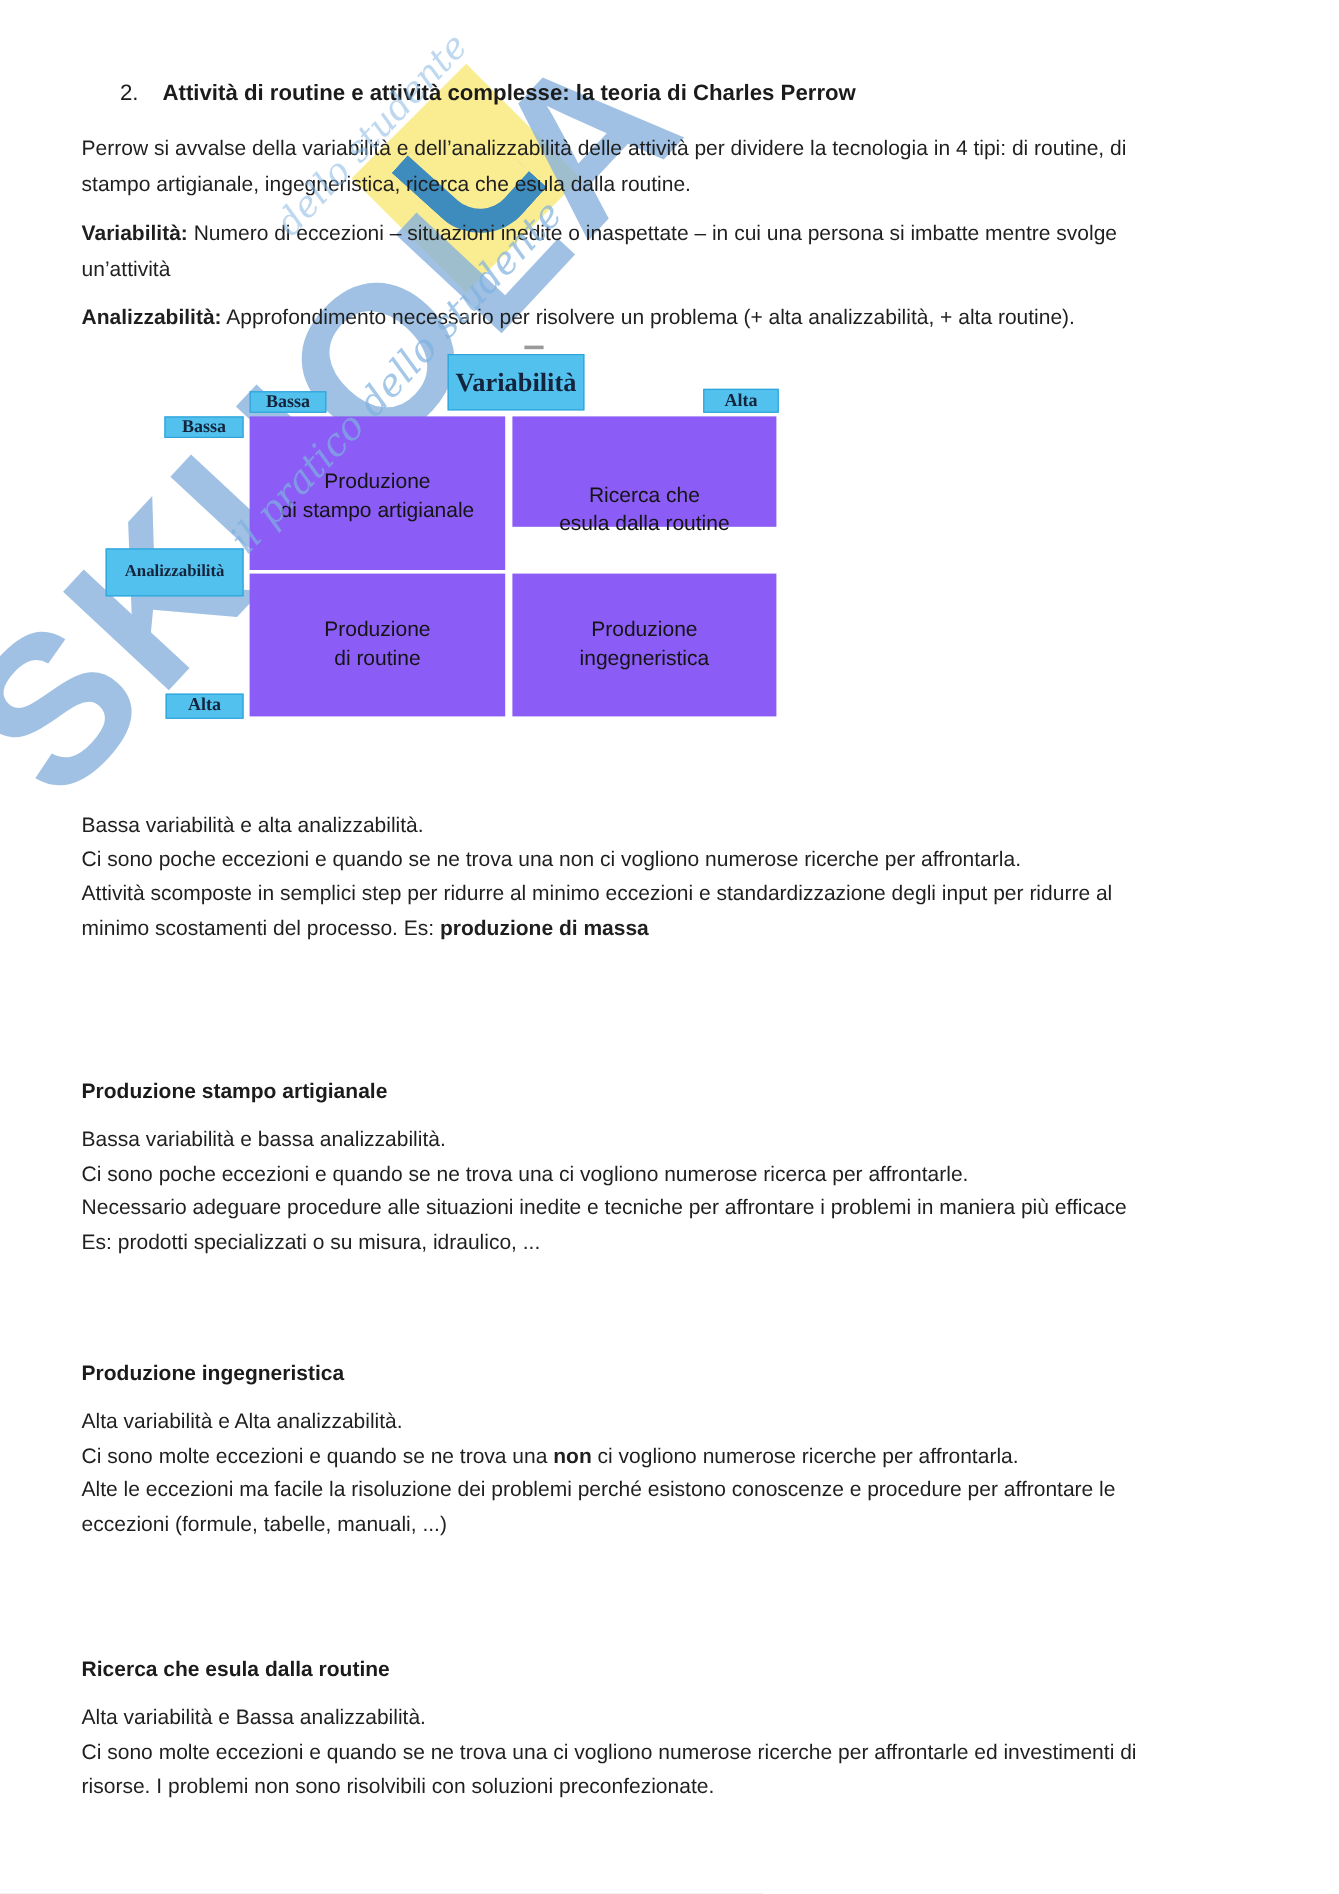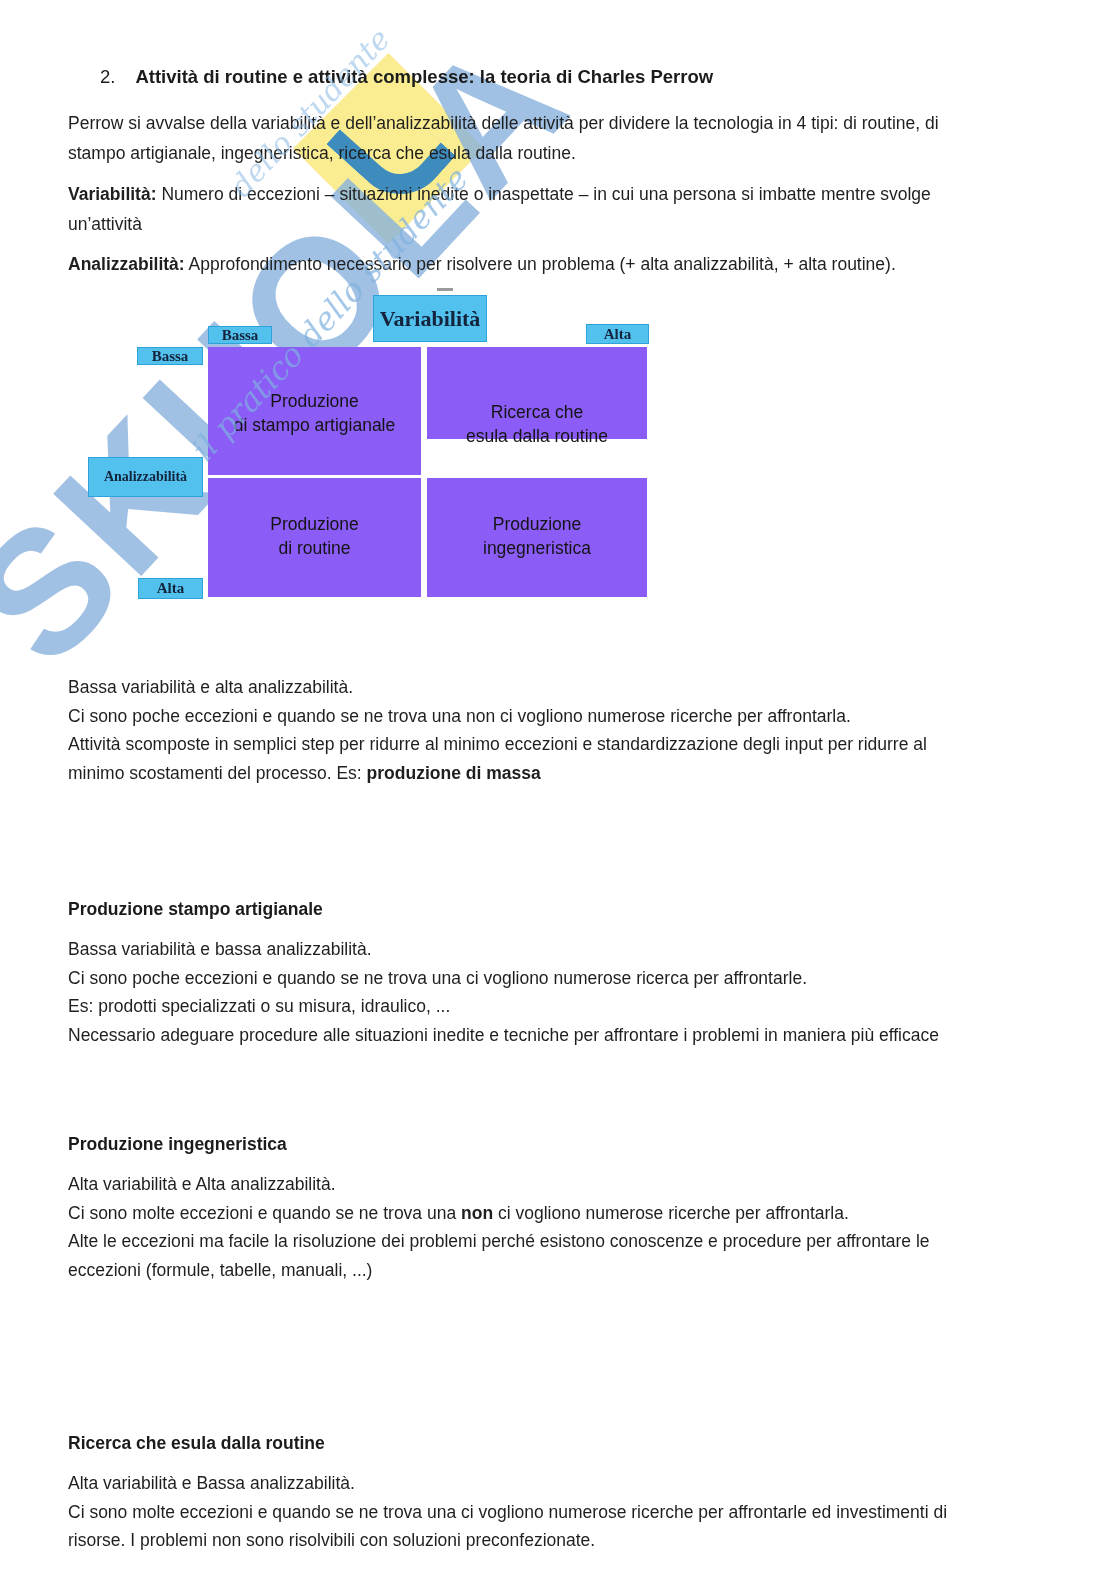--- a/index.html
+++ b/index.html
@@ -146,34 +146,34 @@
             <div class="line"><span>Ci sono poche eccezioni e quando se ne trova una non ci vogliono numerose ricerche per affrontarla.</span></div>
             <div class="line"><span>Attività scomposte in semplici step per ridurre al minimo eccezioni e standardizzazione degli input per ridurre al</span></div>
             <div class="line"><span>minimo scostamenti del processo. Es: </span><span class="seg-b">produzione di massa</span></div>
           </div>
         </div>
         <div class="section" style="top: 898px;">
           <div class="section-heading">Produzione stampo artigianale</div>
           <div class="section-body">
             <div class="line"><span>Bassa variabilità e bassa analizzabilità.</span></div>
             <div class="line"><span>Ci sono poche eccezioni e quando se ne trova una ci vogliono numerose ricerca per affrontarle.</span></div>
+            <div class="line"><span>Necessario adeguare procedure alle situazioni inedite e tecniche per affrontare i problemi in maniera più efficace</span></div>
             <div class="line"><span>Es: prodotti specializzati o su misura, idraulico, ...</span></div>
-            <div class="line"><span>Necessario adeguare procedure alle situazioni inedite e tecniche per affrontare i problemi in maniera più efficace</span></div>
           </div>
         </div>
         <div class="section" style="top: 1133px;">
           <div class="section-heading">Produzione ingegneristica</div>
           <div class="section-body">
             <div class="line"><span>Alta variabilità e Alta analizzabilità.</span></div>
             <div class="line"><span>Ci sono molte eccezioni e quando se ne trova una </span><span class="seg-b">non</span><span> ci vogliono numerose ricerche per affrontarla.</span></div>
             <div class="line"><span>Alte le eccezioni ma facile la risoluzione dei problemi perché esistono conoscenze e procedure per affrontare le</span></div>
             <div class="line"><span>eccezioni (formule, tabelle, manuali, ...)</span></div>
           </div>
         </div>
-        <div class="section" style="top: 1432px;">
+        <div class="section" style="top: 1380px;">
           <div class="section-heading">Ricerca che esula dalla routine</div>
           <div class="section-body">
             <div class="line"><span>Alta variabilità e Bassa analizzabilità.</span></div>
             <div class="line"><span>Ci sono molte eccezioni e quando se ne trova una ci vogliono numerose ricerche per affrontarle ed investimenti di</span></div>
             <div class="line"><span>risorse. I problemi non sono risolvibili con soluzioni preconfezionate.</span></div>
           </div>
         </div>
       </div>
   </div>
 

